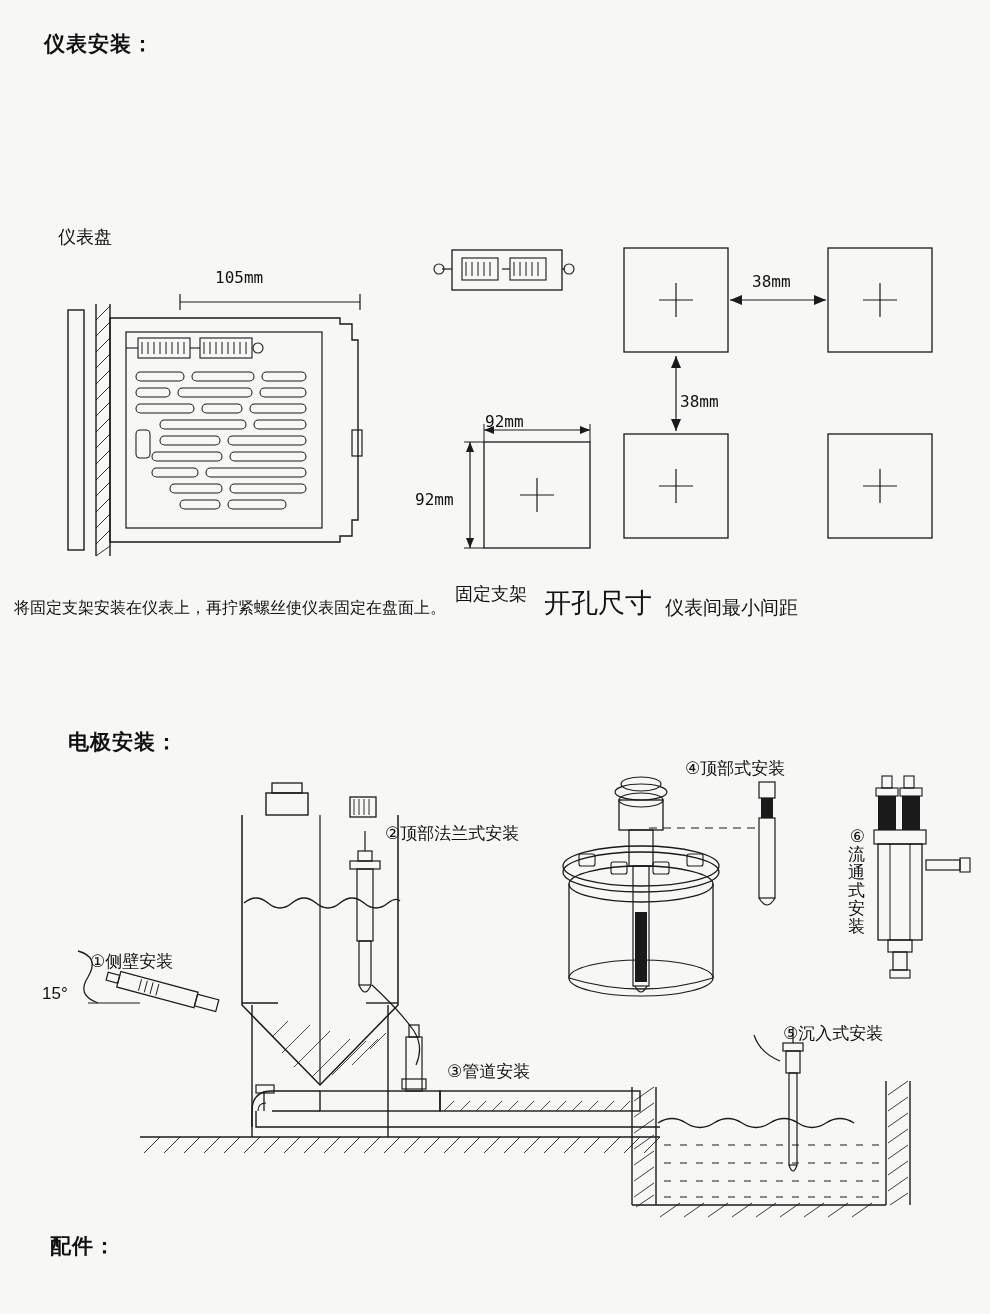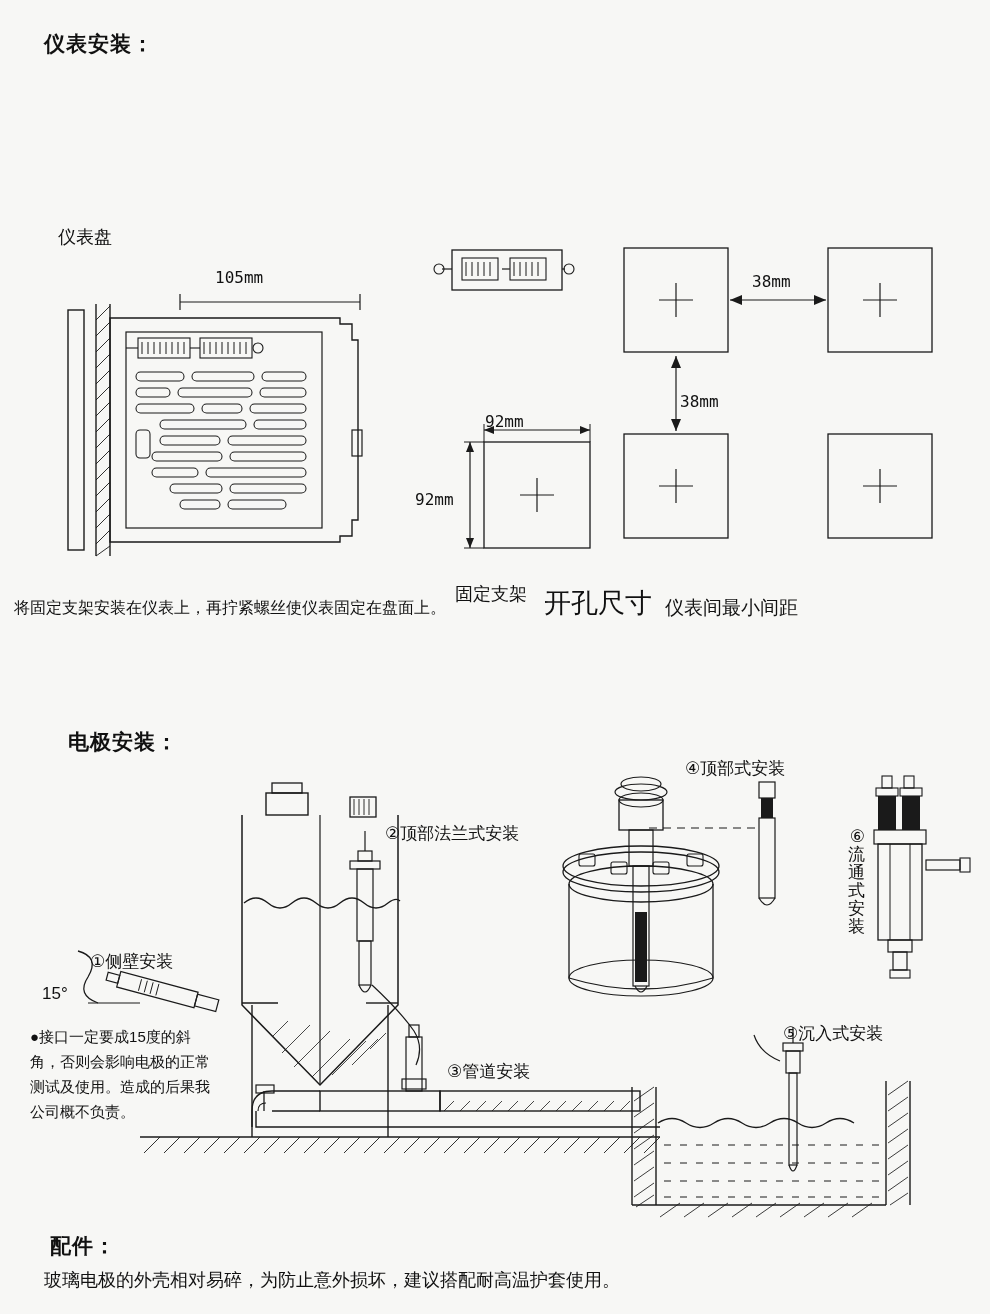--- a/index.html
+++ b/index.html
@@ -471,18 +471,16 @@
   </div>
 
   <div class="anno" id="a1">①侧壁安装</div>
   <div class="anno" id="a2">②顶部法兰式安装</div>
   <div class="anno" id="a3">③管道安装</div>
   <div class="anno" id="a4">④顶部式安装</div>
   <div class="anno" id="a5">⑤沉入式安装</div>
   <div class="anno" id="a6">⑥流通式安装</div>
   <div class="anno" id="ang15">15°</div>
 
-  <div id="note">●接口一定要成15度的斜角，否则会影响电极的正常测试及使用。造成的后果我公司概不负责。</div>
 
   <div id="accTitle" class="sec-title">配件：</div>
-  <div id="accText">玻璃电极的外壳相对易碎，为防止意外损坏，建议搭配耐高温护套使用。</div>
 
 </div>
 
 </body></html>

